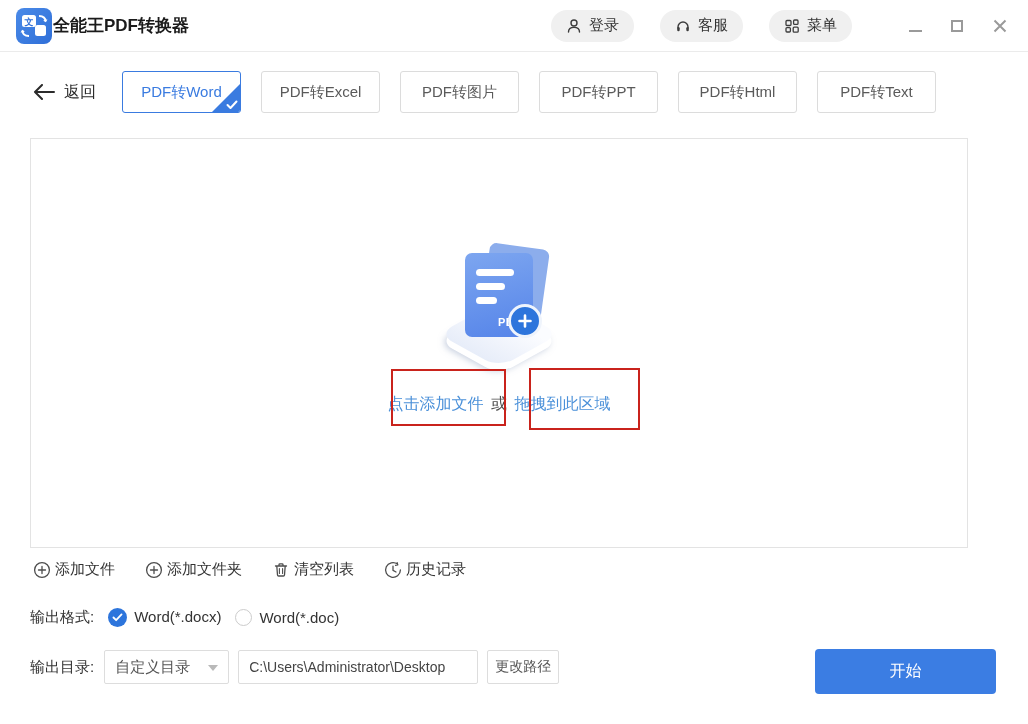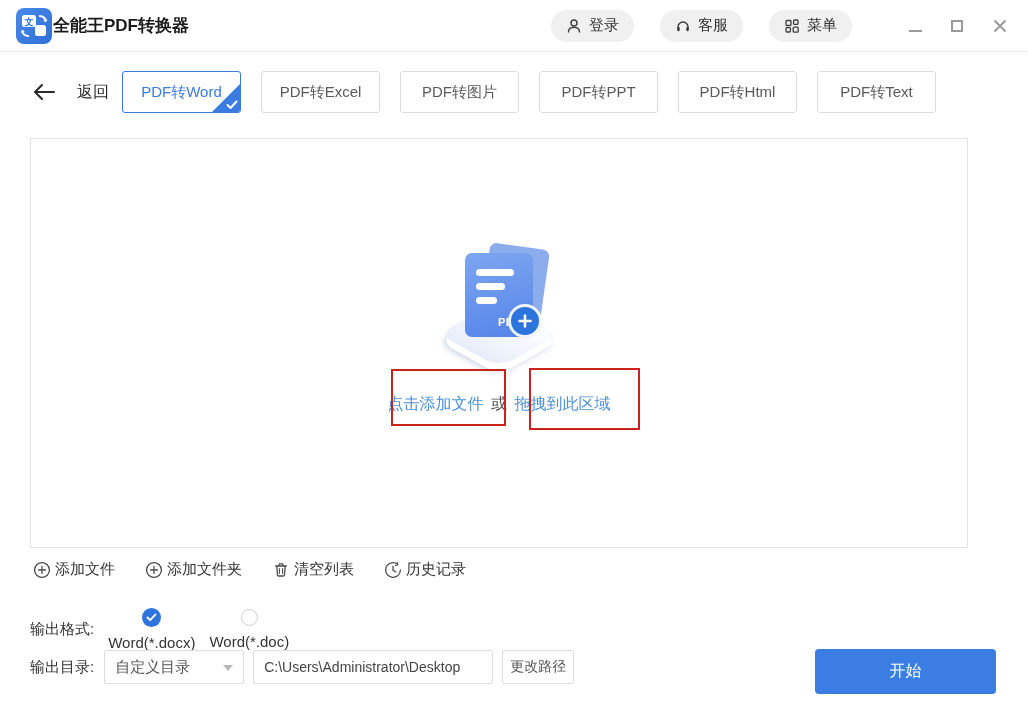--- a/index.html
+++ b/index.html
@@ -18,21 +18,21 @@
           display:flex; align-items:center; gap:7px; font-size:15px; color:#333; cursor:pointer; }
   .winctl { display:flex; align-items:center; gap:26px; margin-left:30px; padding-right:4px; }
   .win-btn { width:16px; height:16px; position:relative; cursor:pointer; }
   .min-glyph { position:absolute; left:1px; bottom:2px; width:13px; height:2px; background:#9a9a9a; }
   .max-glyph { position:absolute; left:1px; top:2px; width:12px; height:12px; border:2px solid #9a9a9a; }
   .close-glyph { stroke:#9a9a9a; stroke-width:2; }
 
   
   .nav-row { position:absolute; top:70px; left:33px; right:30px; height:44px;
              display:flex; align-items:center; }
-  .back { display:flex; align-items:center; gap:22px; font-size:16px; color:#2b2b2b;
+  .back { display:flex; align-items:center; gap:9px; font-size:16px; color:#2b2b2b;
           cursor:pointer; width:89px; flex:0 0 auto; }
   .tabs { display:flex; gap:20px; }
   .tab { width:119px; height:42px; border:1px solid #dcdcdc; border-radius:3px; background:#fff;
          color:#5a5a5a; font-size:15px; display:flex; align-items:center; justify-content:center;
          position:relative; overflow:hidden; cursor:pointer; }
   .tab.active { border-color:#3a7be0; color:#3a7be0; }
   .tab.active::after { content:""; position:absolute; right:-1px; bottom:-1px; width:0; height:0;
          border-left:30px solid transparent; border-bottom:30px solid #3a7be0; }
   .tab-check { position:absolute; right:2px; bottom:2px; z-index:2; display:none; }
   .tab.active .tab-check { display:block; }
@@ -65,29 +65,29 @@
   .hl-rect-1 { left:360px; top:230px; width:115px; height:57px; }
   .hl-rect-2 { left:498px; top:229px; width:111px; height:62px; }
 
   
   .list-toolbar { position:absolute; left:33px; top:560px; display:flex; align-items:center; gap:30px; }
   .tool-item { display:flex; align-items:center; gap:4px; font-size:15px; color:#333; cursor:pointer; }
 
   
   .format-row { position:absolute; left:30px; top:608px; display:flex; align-items:center; gap:14px; }
   .row-label { font-size:15px; color:#333; }
-  .radio-opt { display:flex; align-items:center; gap:7px; font-size:15px; color:#333; cursor:pointer;flex-direction:column; }
+  .radio-opt { display:flex; align-items:flex-start; gap:7px; font-size:15px; color:#333; cursor:pointer; }
   .radio-on { width:19px; height:19px; border-radius:50%; background:#2d75dc; display:flex;
               align-items:center; justify-content:center; }
   .radio-off { width:17px; height:17px; border-radius:50%; border:1px solid #ccc; background:#fff; }
 
   
   .dir-row { position:absolute; left:30px; top:650px; display:flex; align-items:center; }
   .dir-label { font-size:15px; color:#333; margin-right:10px; }
-  .dir-select { width:140px; height:34px; border:1px solid #ddd; border-radius:2px; background:#fff;
+  .dir-select { width:125px; height:34px; border:1px solid #ddd; border-radius:2px; background:#fff;
                 display:flex; align-items:center; padding:0 10px; font-size:15px; color:#555;
                 position:relative; cursor:pointer; }
   .caret { position:absolute; right:10px; top:14px; width:0; height:0;
            border-left:5px solid transparent; border-right:5px solid transparent;
            border-top:6px solid #b9b9b9; }
   .dir-path { width:240px; height:34px; border:1px solid #ddd; border-radius:2px; margin-left:9px;
               padding:0 10px; font-size:14px; color:#444; font-family:"Liberation Sans",sans-serif; }
   .change-btn { width:72px; height:34px; border:1px solid #ddd; border-radius:2px; background:#fff;
                 margin-left:9px; font-size:14px; color:#555; cursor:pointer;
                 font-family:"Liberation Sans",sans-serif; }

